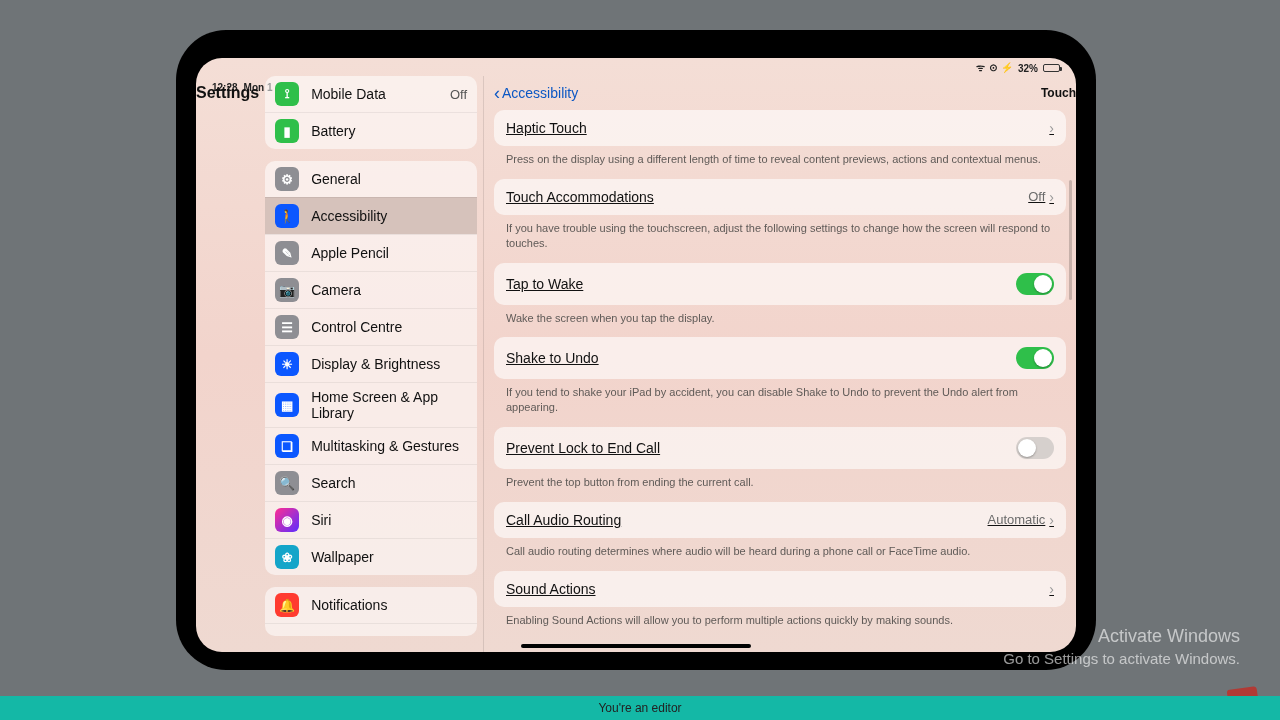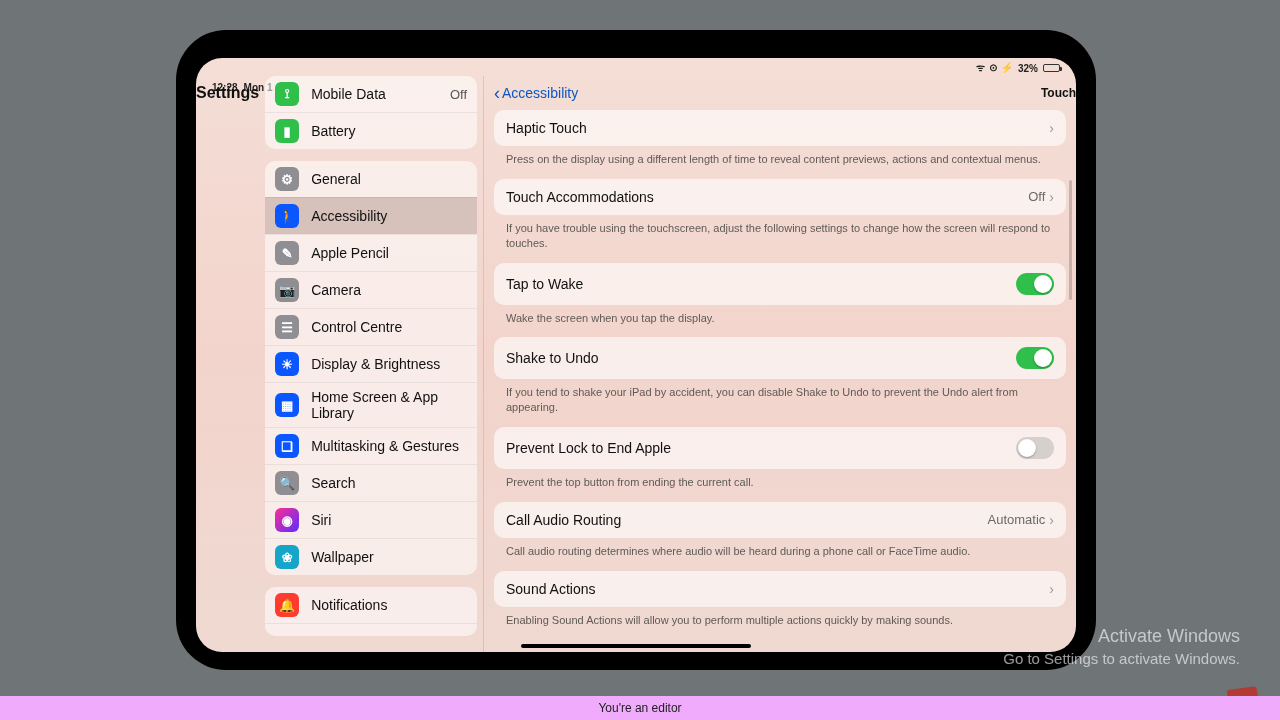--- a/index.html
+++ b/index.html
@@ -119,20 +119,21 @@
 
   .card { background: rgba(255,255,255,.6); border-radius: 10px; margin-top: 10px; }
   .card.first { margin-top: 0; }
   .cell {
     display: flex;
     align-items: center;
     padding: 10px 12px;
     font-size: 14px;
     color: #111;
     position: relative;
+    text-decoration: underline;
   }
   .cell .title { flex: 1; }
   .cell .val { color: #6a6a6a; font-size: 13px; margin-right: 4px; }
   .chevron { color: #9a9a9a; font-size: 14px; }
   .footer {
     padding: 6px 12px 2px 12px;
     font-size: 11px;
     color: #5f5a57;
     line-height: 1.35;
   }
@@ -152,21 +153,21 @@
 
   
   .home-bar { position:absolute; bottom:4px; left:50%; transform:translateX(-50%); width:230px; height:4px; border-radius:2px; background:#000; }
 
   
   .watermark { position:absolute; right:40px; bottom:52px; color:rgba(255,255,255,.6); font-size:15px; text-align:right; line-height:1.3; pointer-events:none; }
   .watermark .t1 { font-size:18px; }
   .mini-icon { position:absolute; right:22px; bottom:10px; width:30px; height:22px; background:#b8342e; border-radius:3px; transform:rotate(-8deg); opacity:.9; }
 
   
-  .bottom-strip { position:absolute; left:0; right:0; bottom:0; height:24px; background:#f0abfc; color:#222; font-size:12px; text-align:center; line-height:24px; }
+  .bottom-strip { position:absolute; left:0; right:0; bottom:0; height:24px; background:#14b8a6; color:#222; font-size:12px; text-align:center; line-height:24px; }
 </style>
 </head>
 <body>
 
 <div class="frame">
   <div class="screen">
 
     <div class="status-bar">
       <div class="status-left">
         <span>12:28</span>
@@ -303,21 +304,21 @@
               <span class="title">Shake to Undo</span>
               <span class="switch on">
                   <span class="knob"></span>
                 </span>
             </div>
           </div>
           <div class="footer">If you tend to shake your iPad by accident, you can disable Shake to Undo to prevent the Undo alert from appearing.</div>
 
           <div class="card">
             <div class="cell">
-              <span class="title">Prevent Lock to End Apple</span>
+              <span class="title">Prevent Lock to End Call</span>
               <span class="switch">
                   <span class="knob"></span>
                 </span>
             </div>
           </div>
           <div class="footer">Prevent the top button from ending the current call.</div>
 
           <div class="card">
             <div class="cell">
               <span class="title">Call Audio Routing</span>

